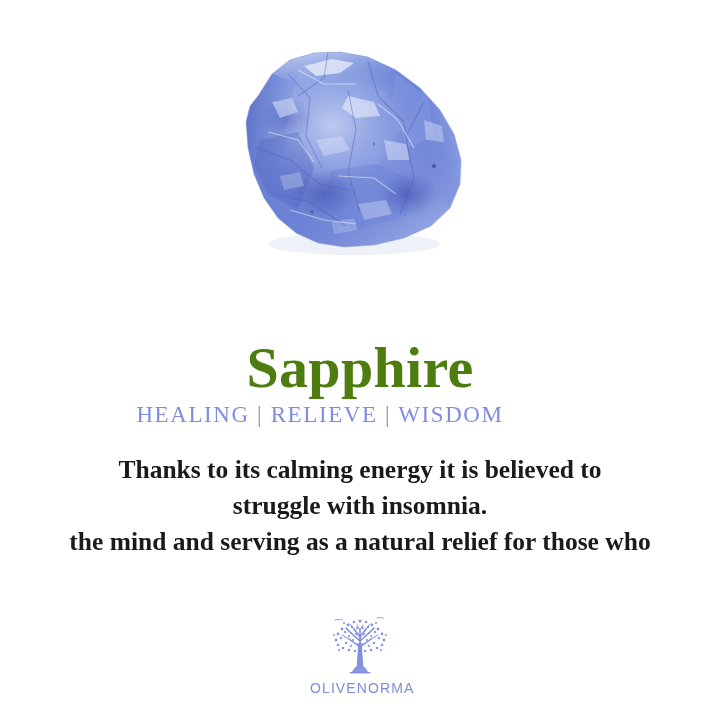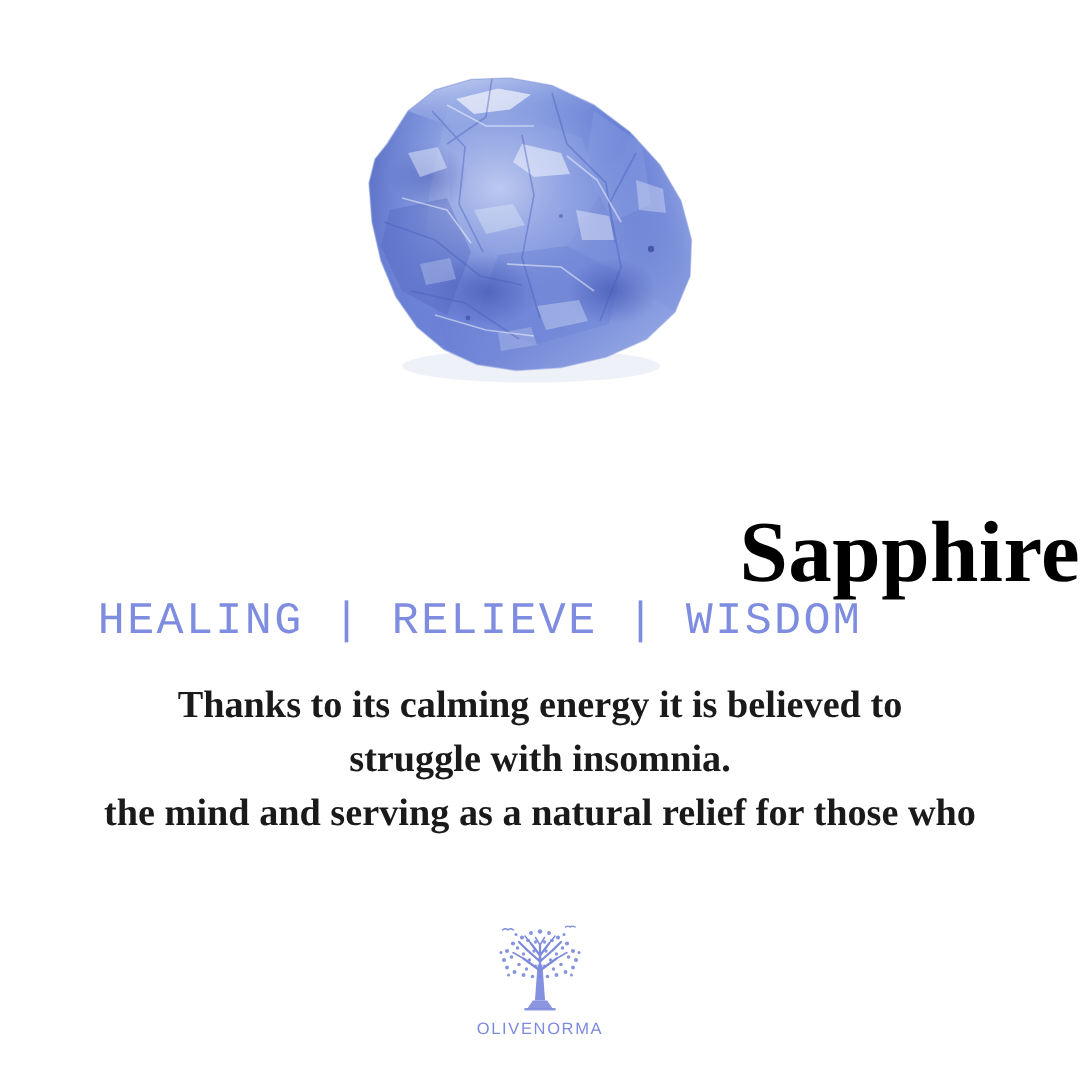--- a/index.html
+++ b/index.html
@@ -36,39 +36,39 @@
     height: 215px;
     display: block;
   }
 
   
   #title {
     position: absolute;
     left: 0;
     top: 296px;
     width: 720px;
-    text-align: right;
+    text-align: center;
     font-family: "Liberation Serif", "DejaVu Serif", serif;
     font-size: 58px;
     font-weight: 700;
     line-height: 66px;
     letter-spacing: 0.3px;
-    color: #000000;
+    color: #4d7c0f;
     white-space: nowrap;
   }
 
   
   #subtitle {
     position: absolute;
     left: 0;
     top: 401px;
     width: 640px;
     text-align: center;
-    font-family: Liberation Mono, monospace;
-    font-size: 30px;
+    font-family: Liberation Serif, serif;
+    font-size: 23px;
     font-weight: 400;
     line-height: 28px;
     letter-spacing: 1.6px;
     color: #7f8de0;
     white-space: nowrap;
   }
 
   
   #body-copy {
     position: absolute;
@@ -99,21 +99,21 @@
   #logo-mark {
     display: block;
     margin: 0 auto;
     width: 66px;
     height: 62px;
   }
   #logo-word {
     display: block;
     margin-top: 1px;
     font-family: "Liberation Sans", "DejaVu Sans", sans-serif;
-    font-size: 11px;
+    font-size: 14px;
     font-weight: 400;
     letter-spacing: 1.1px;
     color: #7d8bdd;
     white-space: nowrap;
   }
 </style>
 </head>
 <body>
 
 <div id="card">

